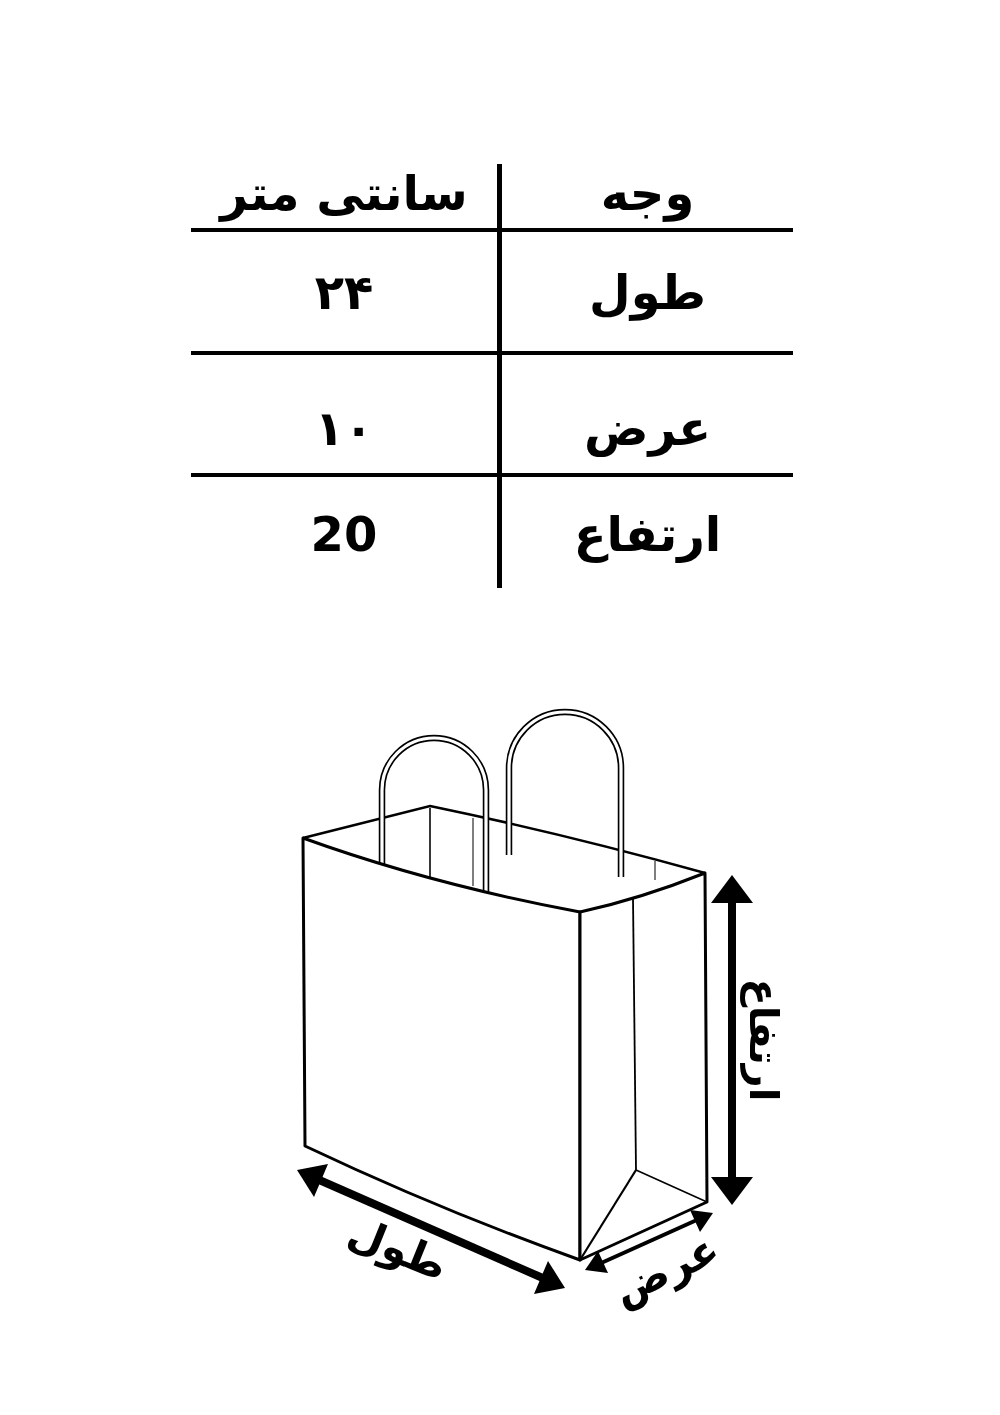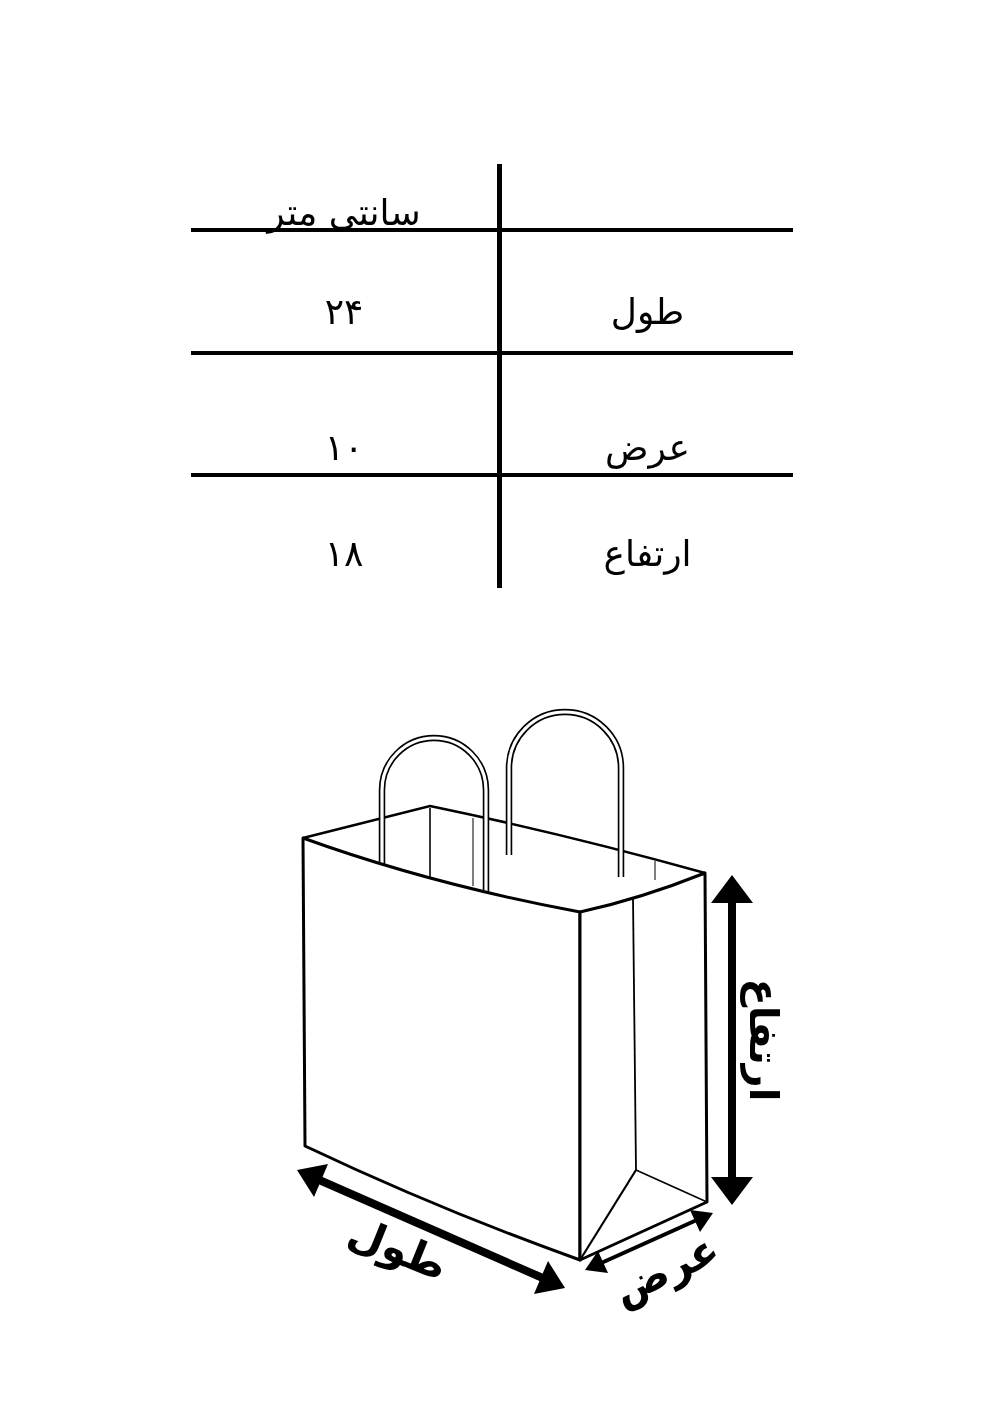--- a/index.html
+++ b/index.html
@@ -11,23 +11,22 @@
     font-family:"DejaVu Sans", sans-serif;
     color:#000;
   }
   
   .dim-table{position:absolute;left:191px;top:160px;width:602px;height:430px;}
   .hrule{position:absolute;left:0;width:602px;height:4px;background:#000;}
   .hrule.r1{top:68px;} .hrule.r2{top:191px;} .hrule.r3{top:313px;}
   .vrule{position:absolute;left:306px;top:4px;width:5px;height:424px;background:#000;}
   .cell{
     position:absolute;display:flex;align-items:center;justify-content:center;
-    font-weight:normal;font-size:36px;line-height:1;direction:rtl;
+    font-weight:bold;font-size:48px;line-height:1;direction:rtl;
     white-space:nowrap;
-    margin-top:20px;
   }
   .col-face{left:311px;width:291px;}
   .col-unit{left:0;width:306px;}
   .rowhead{top:0;height:66px;}
   .row1{top:72px;height:119px;}
   .row2{top:195px;height:146px;}
   .row3{top:317px;height:113px;}
   
   .bag-svg{position:absolute;left:250px;top:660px;width:560px;height:660px;}
   .dim-label{
@@ -42,30 +41,31 @@
 <body>
 
 <div class="page">
 
   <div class="dim-table">
     <div class="hrule r1"></div>
     <div class="hrule r2"></div>
     <div class="hrule r3"></div>
     <div class="vrule"></div>
 
+    <div class="cell col-face rowhead">وجه</div>
     <div class="cell col-unit rowhead">سانتی متر</div>
 
     <div class="cell col-face row1">طول</div>
     <div class="cell col-unit row1">۲۴</div>
 
     <div class="cell col-face row2">عرض</div>
     <div class="cell col-unit row2">۱۰</div>
 
     <div class="cell col-face row3">ارتفاع</div>
-    <div class="cell col-unit row3">۱۸</div>
+    <div class="cell col-unit row3">20</div>
   </div>
 
   <svg class="bag-svg" viewBox="250 660 560 660" xmlns="http://www.w3.org/2000/svg">
 
     <path d="M303 838 L430 806 Q565 834 705 873 L580 912 Q430 882 303 838 Z" fill="#ffffff" stroke="none"></path>
     <path d="M303 838 L430 806 Q565 834 705 873" fill="none" stroke="#000" stroke-width="2.6"></path>
 
     <path d="M430 808 L430 878" stroke="#222" stroke-width="1.8"></path>
     <path d="M473 818 L473 886" stroke="#555" stroke-width="1.5"></path>
     <path d="M655 861 L655 880" stroke="#555" stroke-width="1.5"></path>

